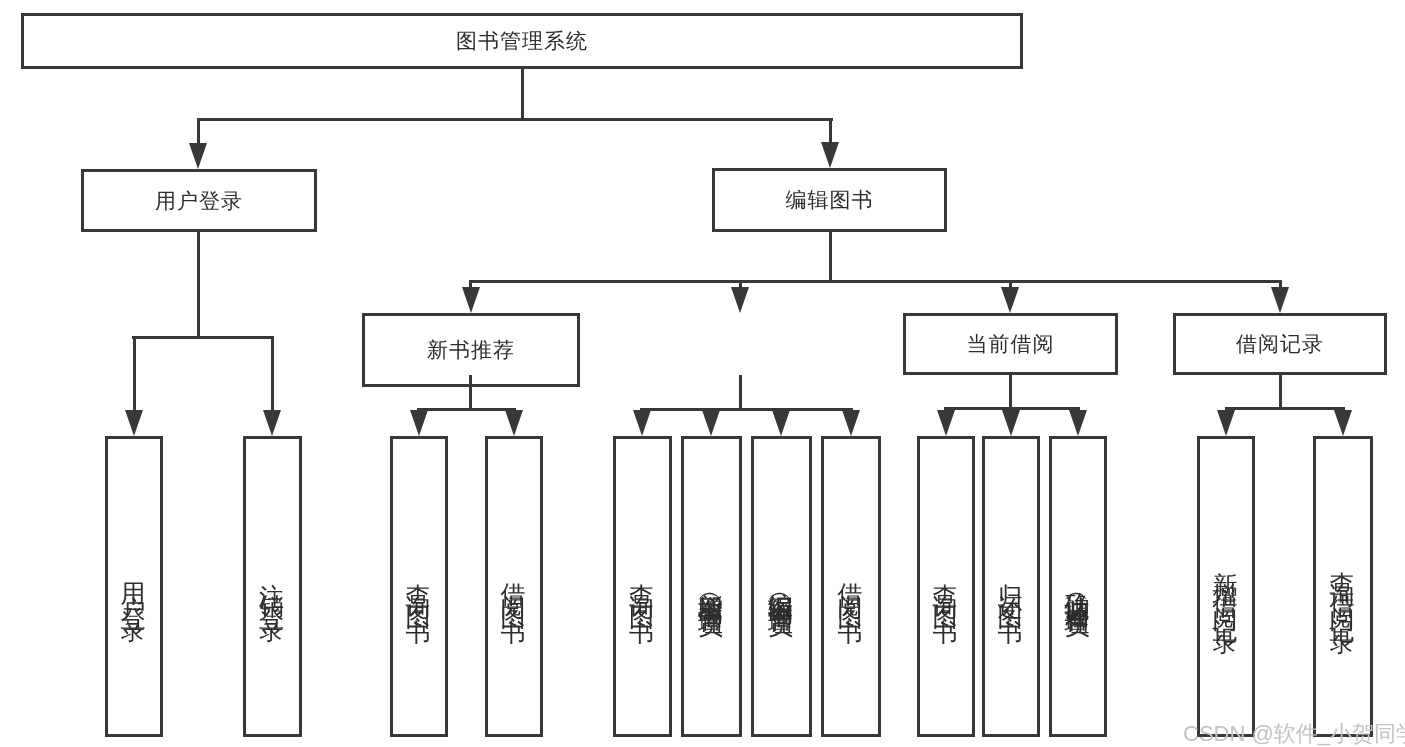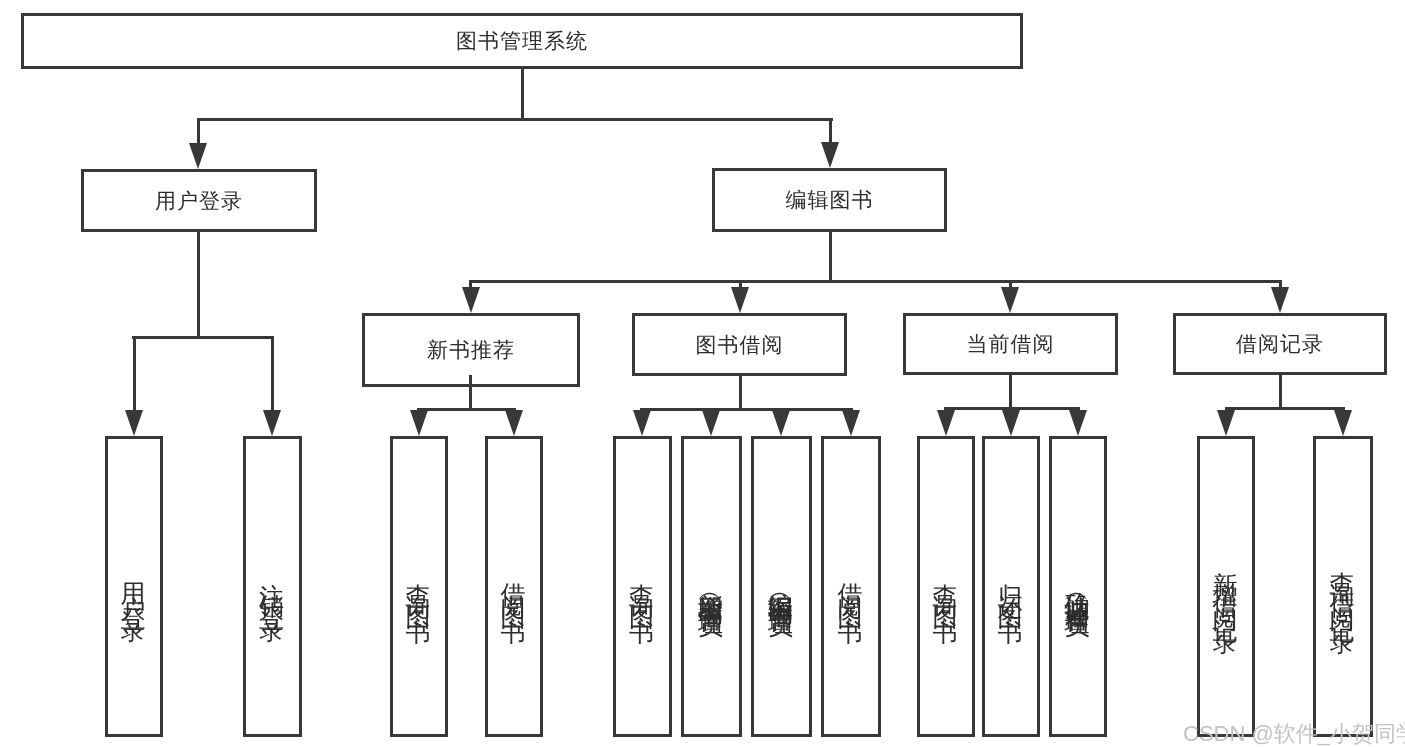--- a/index.html
+++ b/index.html
@@ -113,23 +113,20 @@
   <div class="vline" style="left:739px;top:280px;height:10px;"></div>
   <div class="arrow" style="left:731px;top:287px;"></div>
   <div class="vline" style="left:1009px;top:280px;height:10px;"></div>
   <div class="arrow" style="left:1001px;top:287px;"></div>
   <div class="vline" style="left:1279px;top:280px;height:10px;"></div>
   <div class="arrow" style="left:1271px;top:287px;"></div>
 
   <div class="box hbox" id="n-new-book-rec">
     <span>新书推荐</span>
   </div>
-  <div class="box hbox" id="n-book-borrow">
-    <span>图书借阅</span>
-  </div>
   <div class="box hbox" id="n-current-borrow">
     <span>当前借阅</span>
   </div>
   <div class="box hbox" id="n-borrow-record">
     <span>借阅记录</span>
   </div>
 
   <div class="vline" style="left:469px;top:375px;height:35px;"></div>
   <div class="hline" style="left:417px;top:408px;width:99px;"></div>
   <div class="arrow" style="left:410px;top:410px;"></div>

